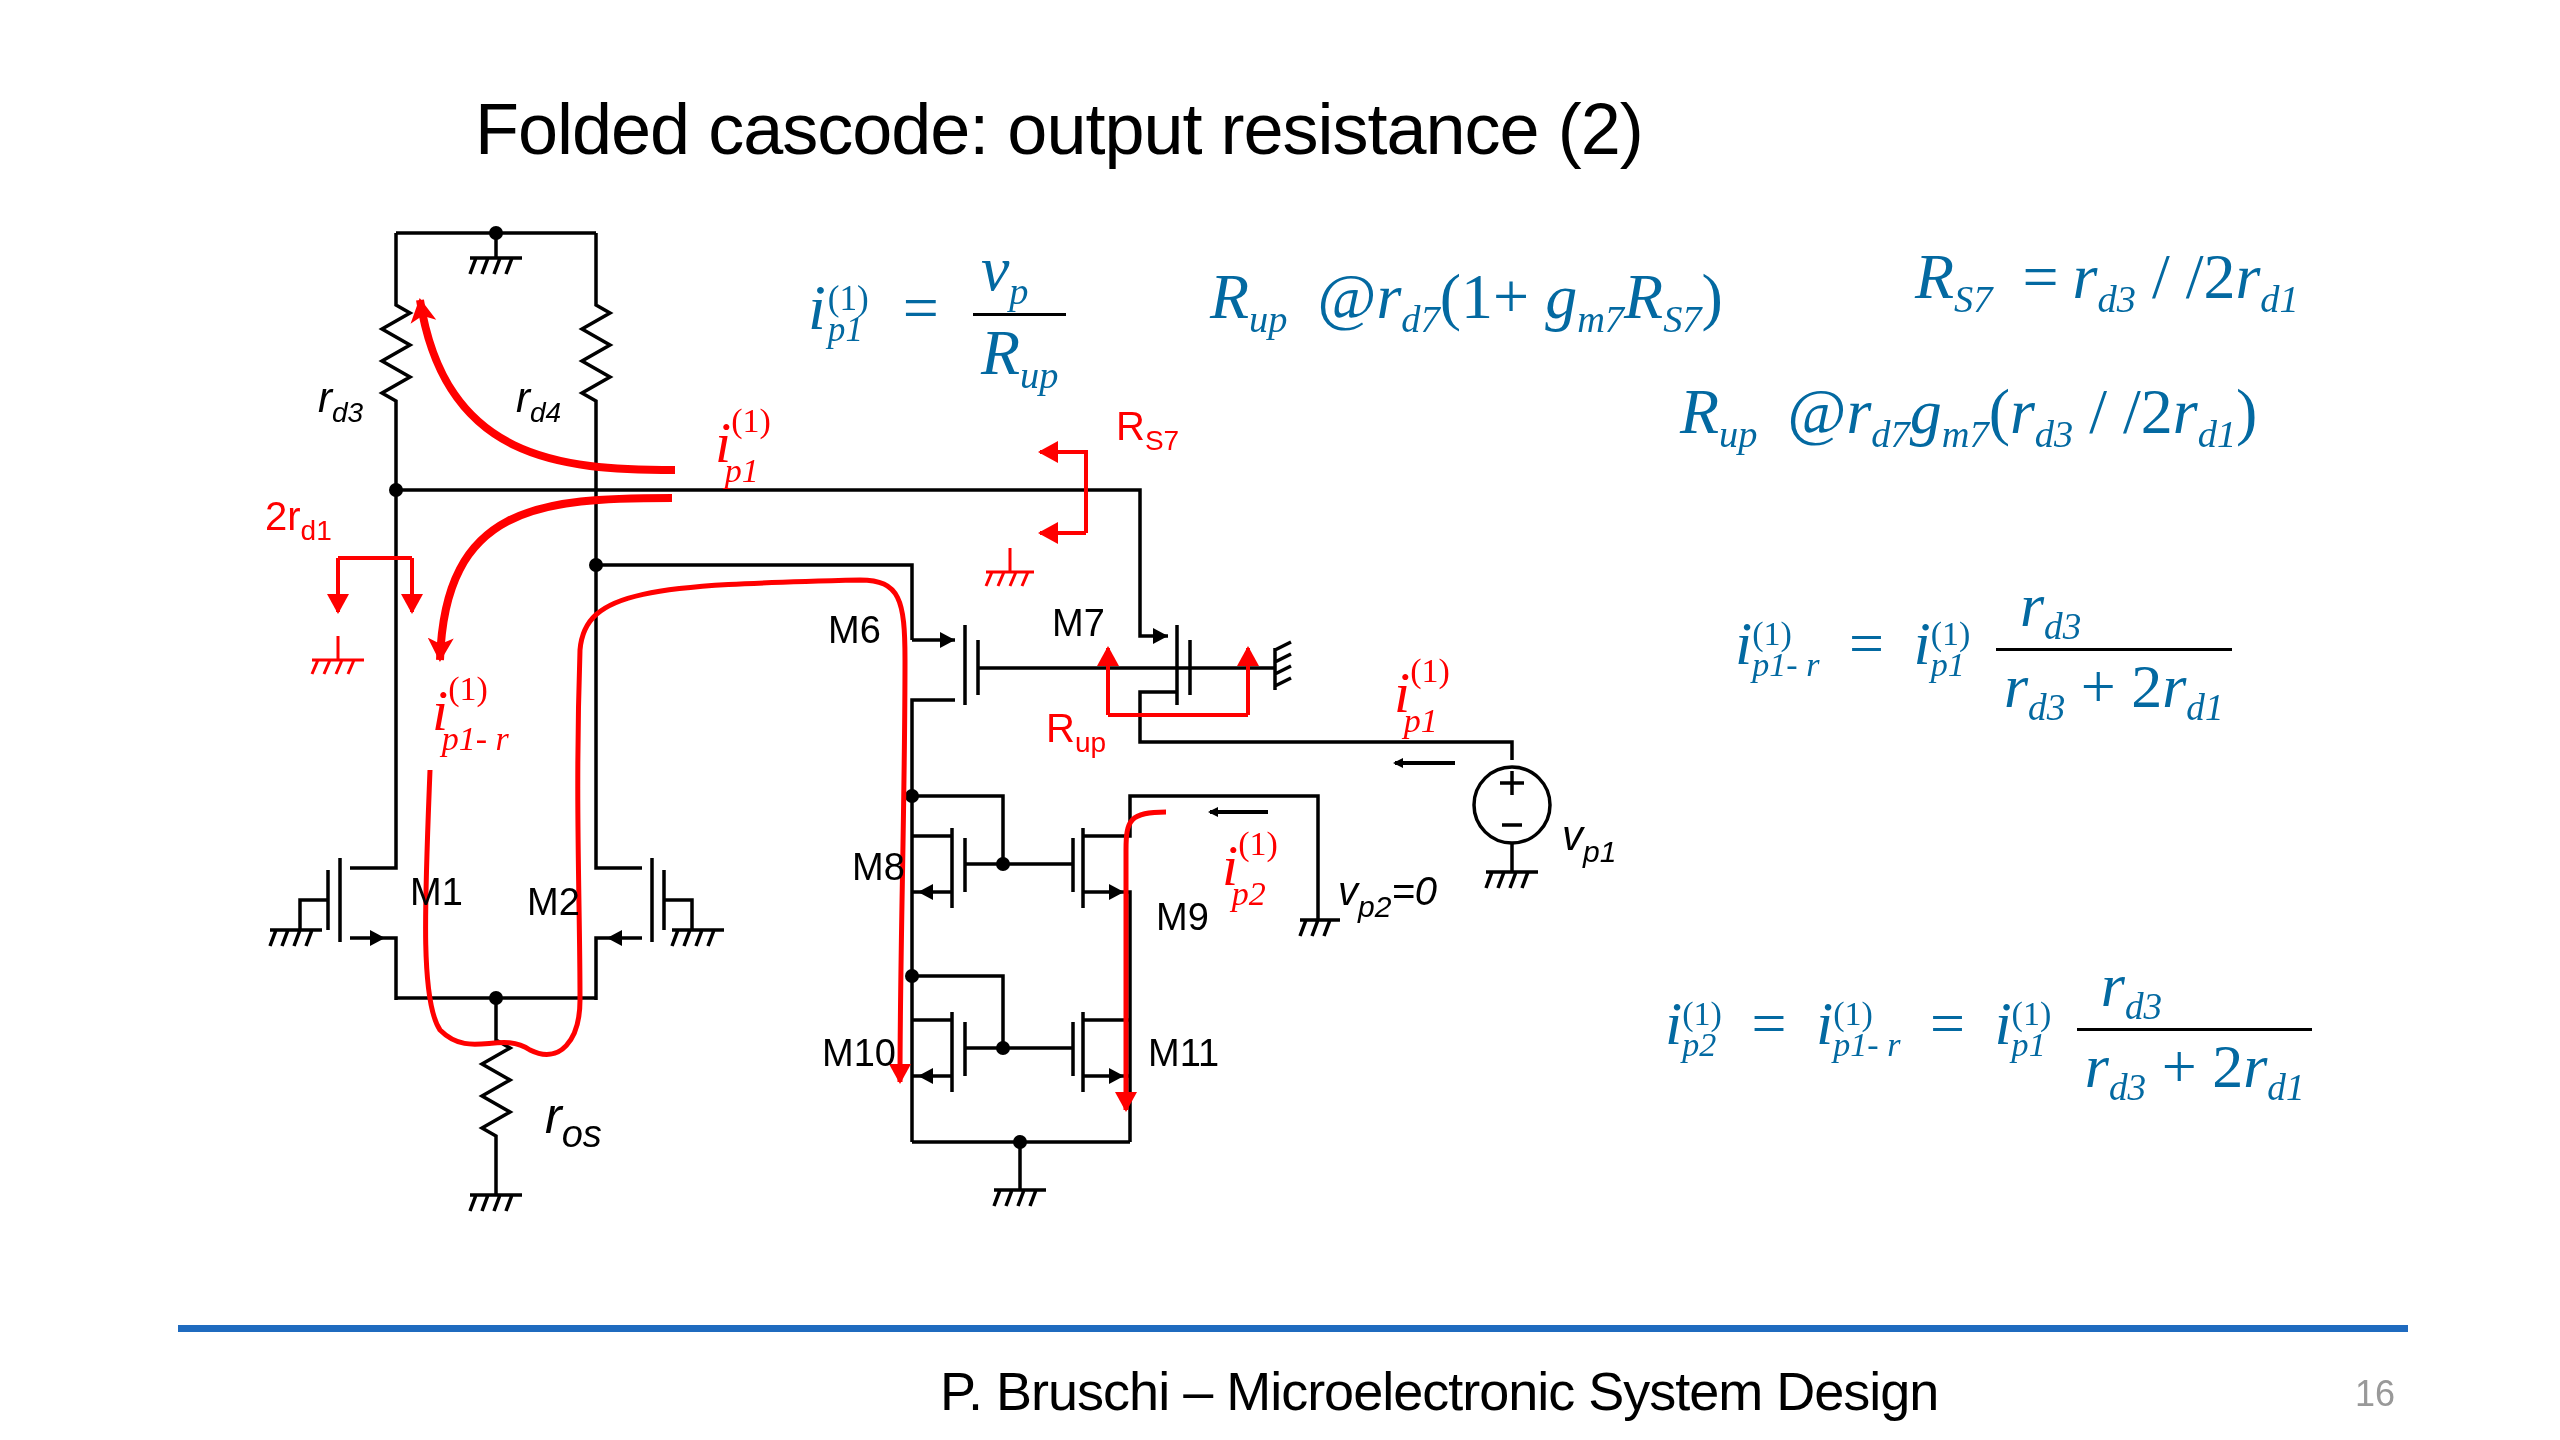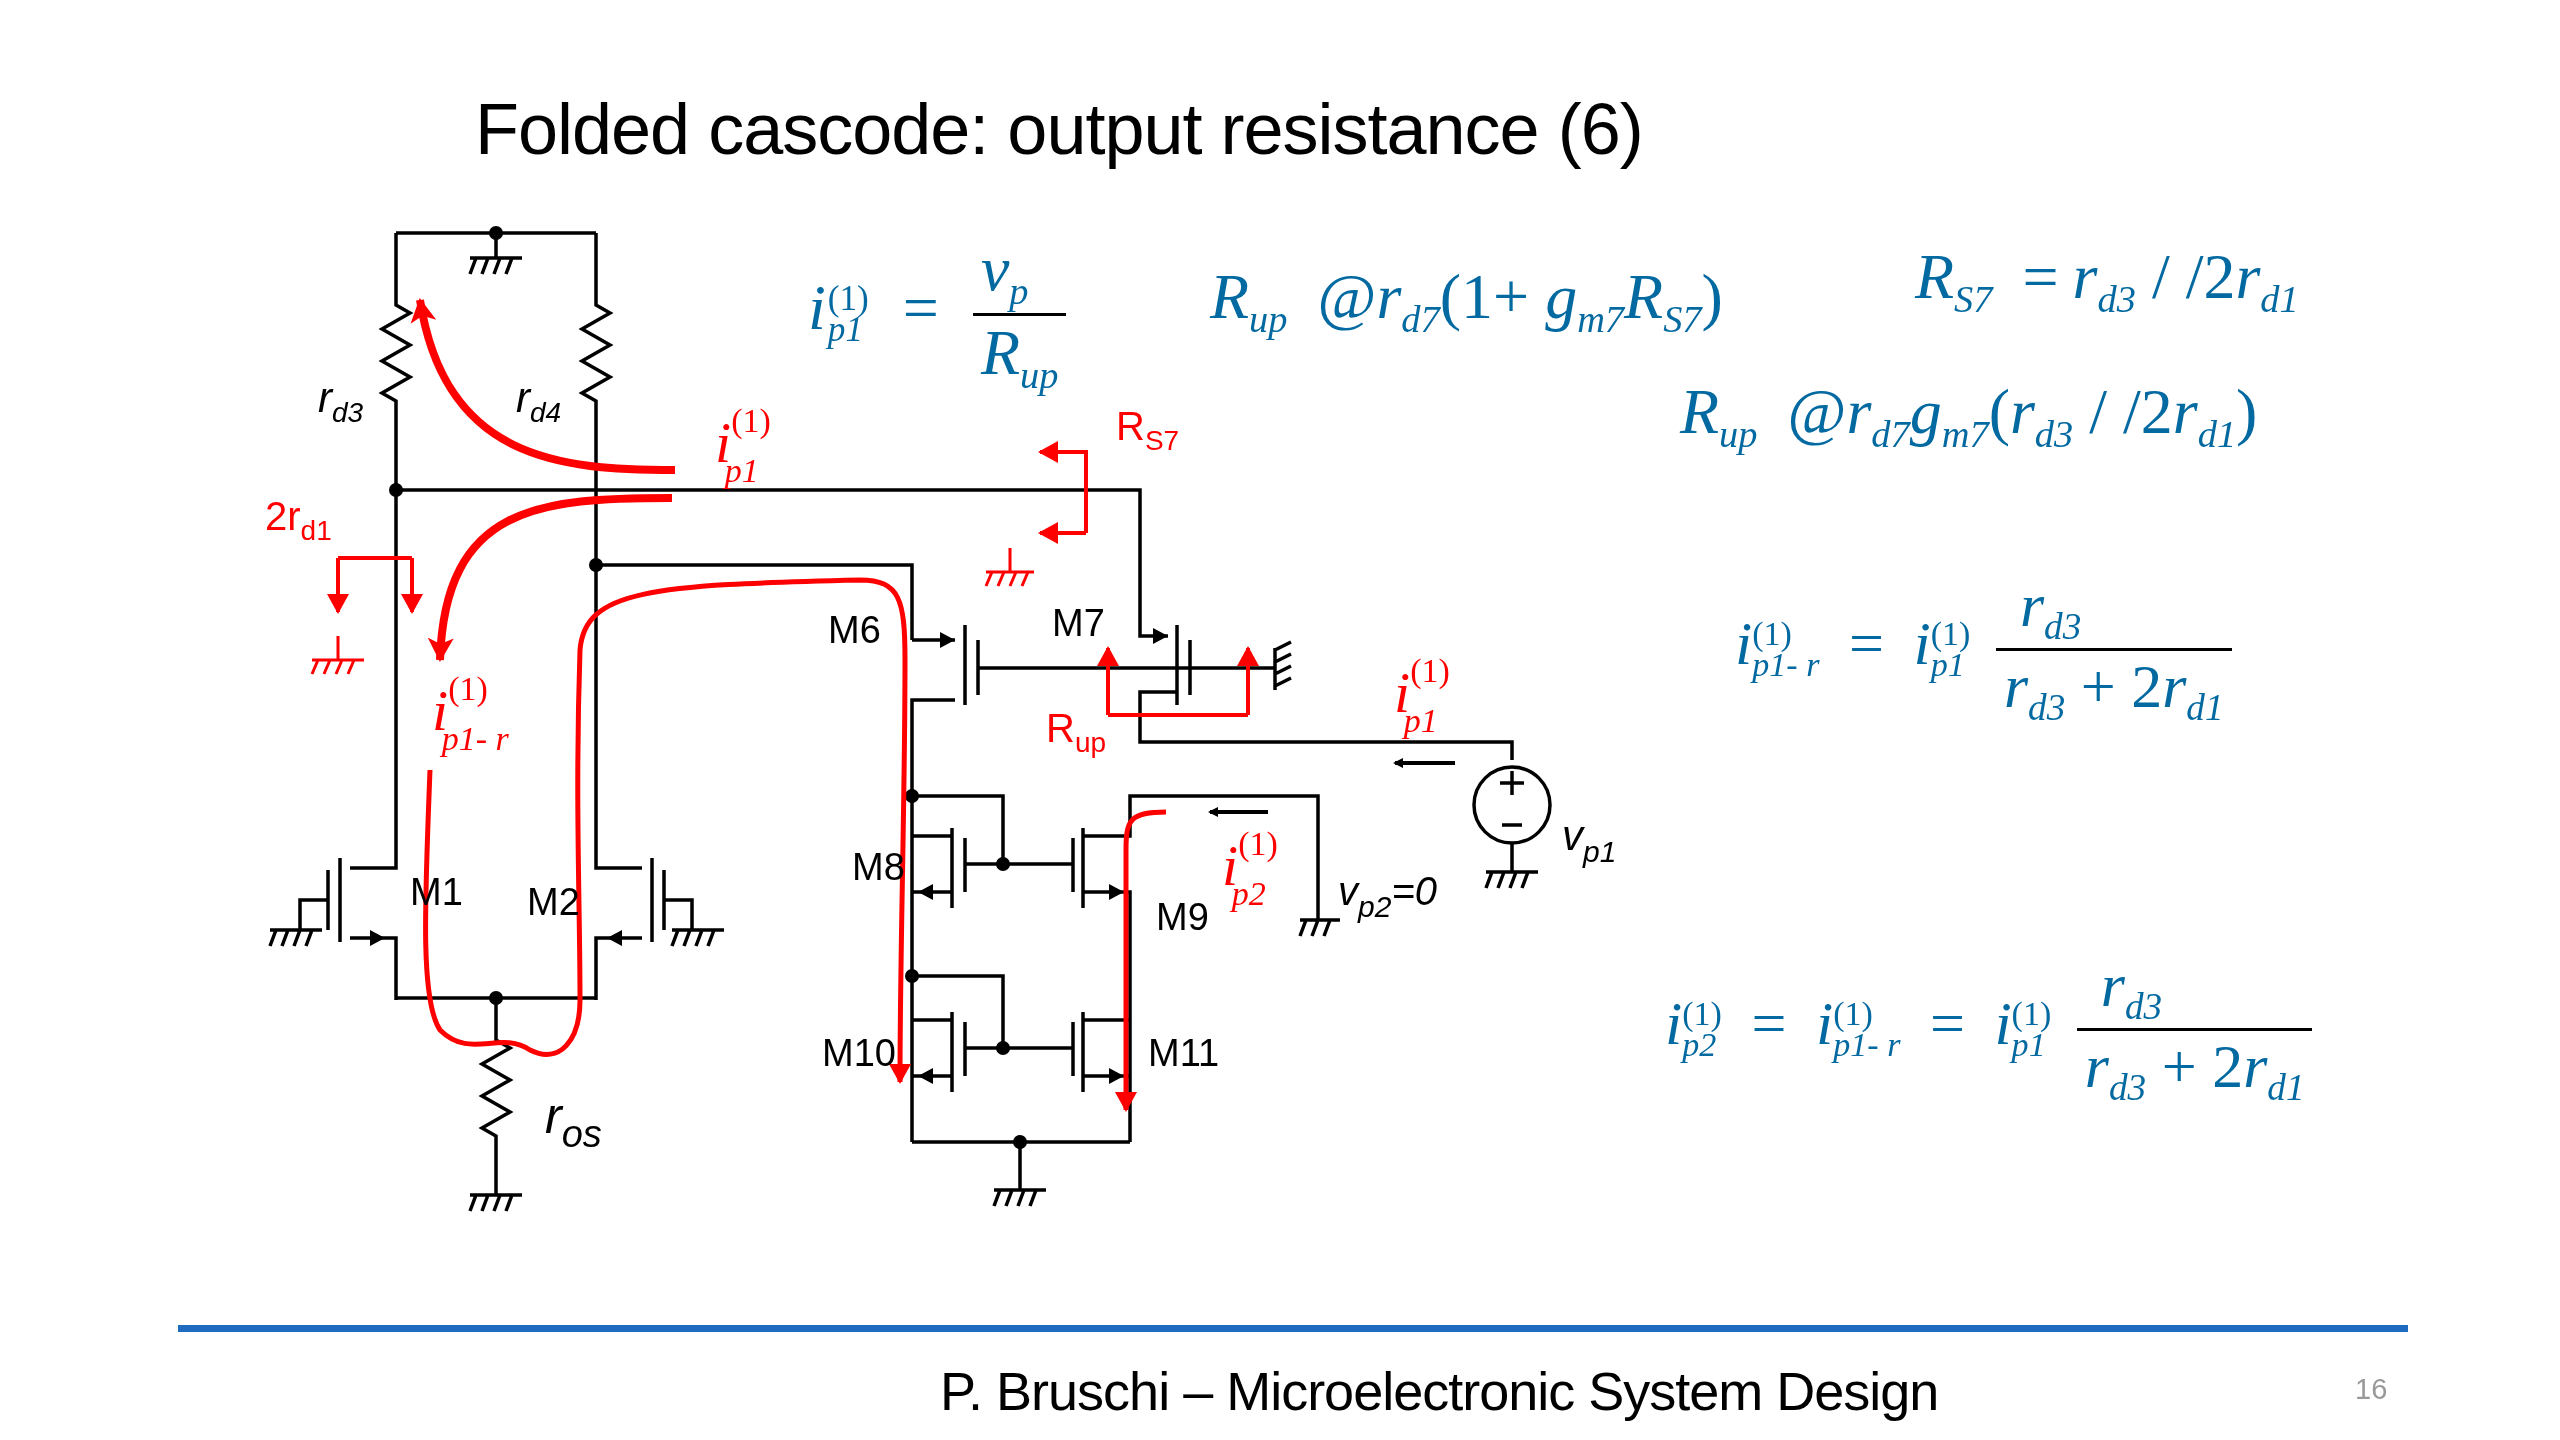--- a/index.html
+++ b/index.html
@@ -6,29 +6,29 @@
   body{width:2560px;height:1440px;position:relative;overflow:hidden;font-family:"Liberation Sans",sans-serif;}
   .title{position:absolute;left:475px;top:88px;font-size:72px;color:#000;letter-spacing:-1px;font-family:"Liberation Sans",sans-serif;}
   .eq{position:absolute;font-family:"Liberation Serif",serif;font-style:italic;color:#0369a1;white-space:nowrap;}
   .eq sub,.eq sup{font-size:60%;}
   .up{font-style:normal;}
   .frac{display:inline-block;vertical-align:middle;}
   .frac .num{display:block;border-bottom:3px solid #000;padding:0 8px;}
   .frac .den{display:block;padding:0 8px;}
   .footer-line{position:absolute;left:178px;top:1325px;width:2230px;height:7px;}
   .footer-text{position:absolute;left:940px;top:1360px;font-size:54px;color:#000;letter-spacing:-1px;}
-  .page-num{position:absolute;left:2355px;top:1373px;font-size:29px;color:#999;}
+  .page-num{position:absolute;left:2355px;top:1373px;font-size:36px;color:#999;}
   svg{position:absolute;left:0;top:0;}
   .lbl{font-family:"Liberation Sans",sans-serif;}
   .ser{font-family:"Liberation Serif",serif;font-style:italic;}
 </style>
 </head>
 <body>
 
-<div class="title">Folded cascode: output resistance (6)</div>
+<div class="title">Folded cascode: output resistance (2)</div>
 
 <div class="eq" style="left:808px;top:232px;font-size:64px;">
   <span>i</span><span style="display:inline-block;vertical-align:middle;line-height:0.9;font-size:55%;margin-left:2px;"><span class="up">(1)</span><br><span>p1</span></span>
   <span class="up" style="margin:0 18px;">=</span>
   <span class="frac"><span class="num"><span>v</span><sub>p</sub></span><span class="den"><span>R</span><sub>up</sub></span></span>
 </div>
 
 <div class="eq" style="left:1210px;top:240px;font-size:64px;margin-top:20px;">
   <span>R</span><sub>up</sub>
   <span class="up" style="margin-left:14px;">@</span><span>r</span><sub>d7</sub><span class="up">(1+ </span><span>g</span><sub>m7</sub><span>R</span><sub>S7</sub><span class="up">)</span>

